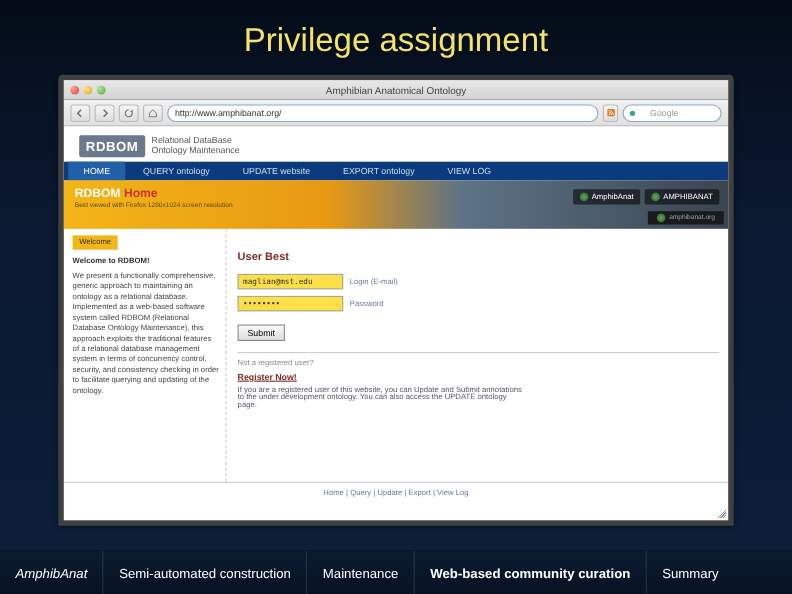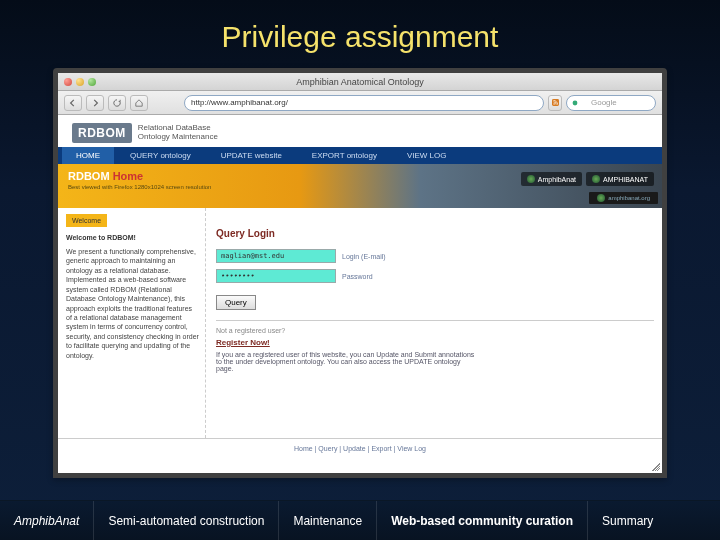--- a/index.html
+++ b/index.html
@@ -68,21 +68,21 @@
   }
   .urlbar {
     flex: 1;
     height: 16px;
     background: #fff;
     border: 1px solid #8fa8c4;
     border-radius: 8px;
     padding: 0 6px;
     font-size: 8px;
     color: #333;
-    display:flex; align-items:center;margin-left:32px;
+    display:flex; align-items:center;
   }
   .searchbar {
     width: 90px; height: 16px;
     background: #fff;
     border: 1px solid #8fa8c4;
     border-radius: 8px;
     padding: 0 4px;
     font-size: 8px;
     color: #999;
     display:flex;align-items:center;gap:12px;
@@ -149,21 +149,21 @@
     margin-bottom:6px;
   }
   .sidebar p { margin-bottom:4px; }
   .main {
     flex:1;
     padding-top:20px;
   }
   .main h3 { color:#7d2a23; font-size:10px; margin-bottom:10px; }
   .login-row { display:flex; align-items:center; gap:6px; margin:6px 0; }
   .field {
-    width:120px; height:14px; border:1px solid #9aa; background:#5eead4;
+    width:96px; height:14px; border:1px solid #9aa; background:#fde047;
     font-size:7px; padding:0 4px; display:flex;align-items:center;
     font-family:monospace; color:#333;
   }
   .login-label { color:#679; font-size:7px; }
   .submit-btn {
     background:linear-gradient(180deg,#fafafa,#ddd);
     border:1px solid #888; font-size:8px; padding:2px 8px;
     margin-top:6px;
   }
   .sep { border:0; border-top:1px solid #ccc; margin:10px 0 6px; }
@@ -291,30 +291,30 @@
     </div>
 
     <div class="content">
       <div class="sidebar">
         <span class="tab">Welcome</span>
         <p style="font-weight:bold;color:#333">Welcome to RDBOM!</p>
         <p>We present a functionally comprehensive, generic approach to maintaining an ontology as a relational database. Implemented as a web-based software system called RDBOM (Relational Database Ontology Maintenance), this approach exploits the traditional features of a relational database management system in terms of concurrency control, security, and consistency checking in order to facilitate querying and updating of the ontology.</p>
       </div>
 
       <div class="main">
-        <h3>Query Login</h3>
+        <h3>User Best</h3>
         <div class="login-row">
           <div class="field">maglian@mst.edu</div>
           <span class="login-label">Login (E-mail)</span>
         </div>
         <div class="login-row">
           <div class="field">••••••••</div>
           <span class="login-label">Password</span>
         </div>
-        <button class="submit-btn">Query</button>
+        <button class="submit-btn">Submit</button>
         <hr class="sep">
         <div class="small">Not a registered user?</div>
         <div class="reg-now">Register Now!</div>
         <div class="small" style="margin-top:4px;max-width:260px;color:#556">If you are a registered user of this website, you can Update and Submit annotations to the under development ontology. You can also access the UPDATE ontology page.</div>
       </div>
     </div>
 
     <div class="footer-links">Home | Query | Update | Export | View Log</div>
     <div class="resize-grip"></div>
   </div>

